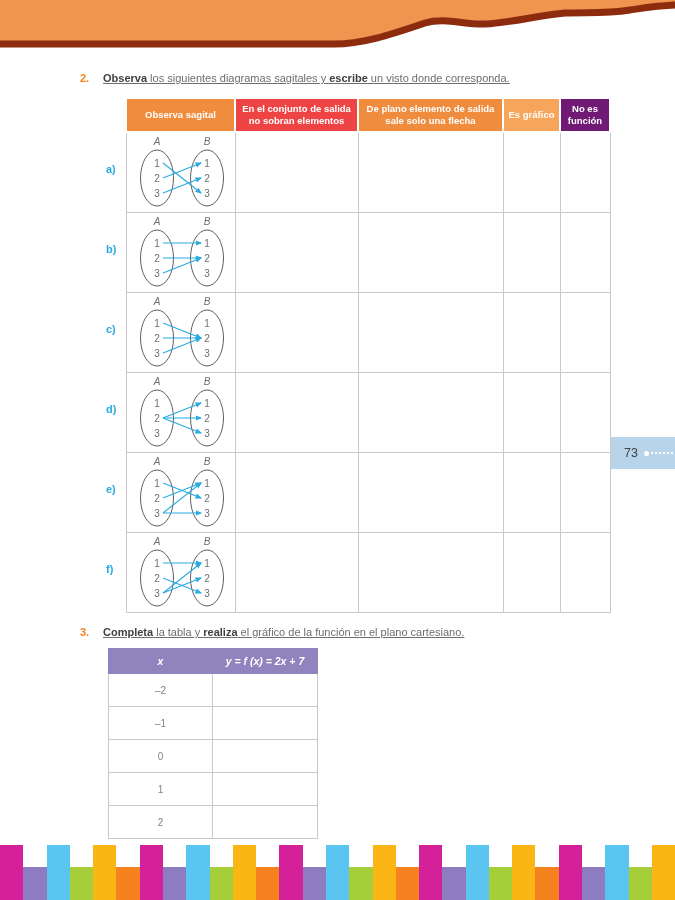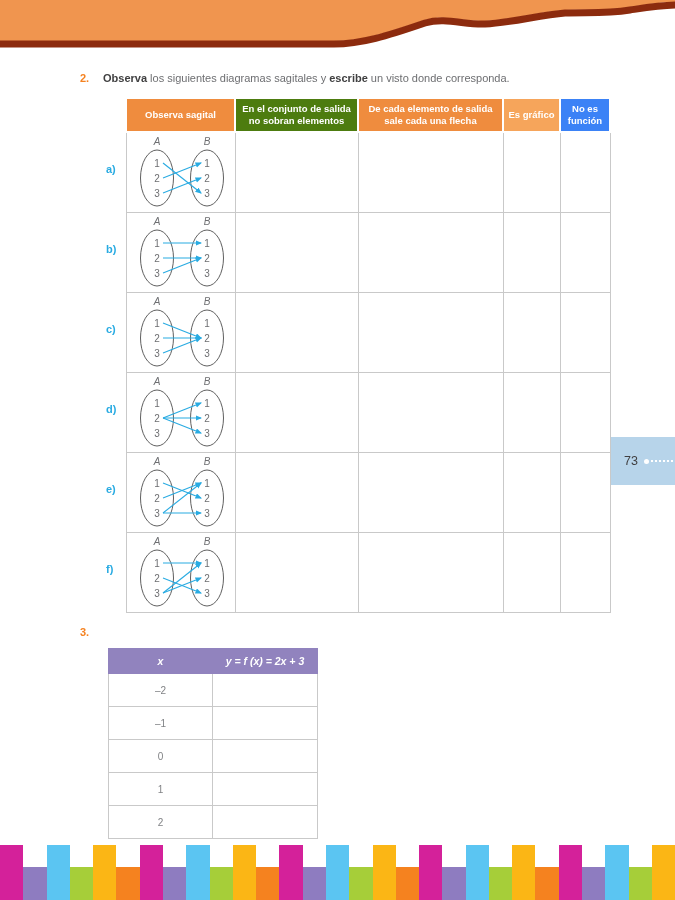--- a/index.html
+++ b/index.html
@@ -3,31 +3,31 @@
 <meta charset="utf-8">
 <style>
   html,body{margin:0;padding:0;background:#fff;}
   .page{position:relative;width:675px;height:900px;background:#fff;overflow:hidden;
         font-family:"Liberation Sans",sans-serif;color:#6d6e71;}
   
   .header-wave{position:absolute;top:0;left:0;}
   
   .ex-head{position:absolute;display:flex;gap:10px;font-size:11px;line-height:1.3;}
   .ex-num{font-weight:bold;color:#F58220;width:13px;flex:none;}
-  .ex-text{color:#6d6e71;}
+  .ex-text{color:#6d6e71;text-decoration:underline;}
   .ex-text b{color:#404041;}
   
   .t1{position:absolute;left:125px;top:97px;border-collapse:collapse;}
   .t1 th{border:2px solid #fff;color:#fff;font-size:9.5px;font-weight:bold;
          text-align:center;vertical-align:middle;padding:2px 3px;line-height:1.25;height:28px;}
   .t1 td{border:1px solid #c9c9c9;background:#fff;height:79px;padding:0;text-align:center;vertical-align:middle;}
   .row-label{position:absolute;font-size:11px;font-weight:bold;color:#29ABE2;width:18px;text-align:left;}
   .diagram-svg{display:block;margin:0 auto;}
   
-  .badge{position:absolute;left:611px;top:437px;width:64px;height:48px;background:#B7D4EA;
+  .badge{position:absolute;left:611px;top:437px;width:64px;height:32px;background:#B7D4EA;
          display:flex;align-items:center;}
   .badge-num{font-size:12.5px;color:#414042;margin-left:13px;}
   .badge-dot{width:5px;height:5px;border-radius:50%;background:#fff;margin-left:6px;flex:none;}
   .badge-dots{flex:1;border-top:2px dotted #fff;margin:0 2px 0 2px;}
   
   .t2{position:absolute;left:108px;top:648px;border-collapse:collapse;}
   .t2 th{background:#9183BE;color:#fff;font-size:10.5px;font-weight:bold;font-style:italic;
          height:22px;text-align:center;vertical-align:middle;border:1px solid #9183BE;}
   .t2 td{border:1px solid #c9c9c9;height:30px;text-align:center;vertical-align:middle;
          font-size:10px;color:#808285;background:#fff;}
@@ -57,24 +57,24 @@
     <colgroup>
       <col style="width:95px">
         <col style="width:123px">
         <col style="width:145px">
       <col style="width:57px">
         <col style="width:50px">
     </colgroup>
     <thead>
         <tr id="t1-head">
           <th style="background: rgb(239, 140, 62);">Observa sagital</th>
-          <th style="background: #4d7c0f;">En el conjunto de salida no sobran elementos</th>
-          <th style="background: rgb(239, 140, 62);">De cada elemento de salida sale cada una flecha</th>
+          <th style="background: #ef4444;">En el conjunto de salida no sobran elementos</th>
+          <th style="background: rgb(239, 140, 62);">De plano elemento de salida sale solo una flecha</th>
           <th style="background: rgb(246, 165, 91);">Es gráfico</th>
-          <th style="background: #3b82f6;">No es función</th>
+          <th style="background: #701a75;">No es función</th>
         </tr>
       </thead>
     <tbody id="t1-body">
         <tr>
           <td>
             <svg class="diagram-svg" width="108" height="74" viewBox="0 0 108 74">
               <text x="30" y="9" font-size="10" font-style="italic" fill="#6d6e71" text-anchor="middle">A</text>
               <text x="80" y="9" font-size="10" font-style="italic" fill="#6d6e71" text-anchor="middle">B</text>
               <ellipse cx="30" cy="42" rx="16.5" ry="28" fill="none" stroke="#4d4d4d" stroke-width="0.9"></ellipse>
               <ellipse cx="80" cy="42" rx="16.5" ry="28" fill="none" stroke="#4d4d4d" stroke-width="0.9"></ellipse>
@@ -223,31 +223,32 @@
     </div>
 
   <div class="badge">
     <span class="badge-num">73</span>
     <span class="badge-dot"></span>
     <span class="badge-dots"></span>
   </div>
 
   <div class="ex-head" style="left:80px;top:625px;width:540px;">
     <span class="ex-num">3.</span>
+    <span class="ex-text" id="ex3-instruction"><b>Completa</b><span> la tabla y </span><b>realiza</b><span> el gráfico de la función en el plano cartesiano.</span></span>
   </div>
 
   <table class="t2">
     <colgroup>
         <col style="width:104px">
         <col style="width:105px">
       </colgroup>
     <thead>
         <tr id="t2-head">
           <th>x</th>
-          <th>y = f (x) = 2x + 3</th>
+          <th>y = f (x) = 2x + 7</th>
         </tr>
       </thead>
     <tbody id="t2-body">
         <tr>
           <td>–2</td>
           <td></td>
         </tr>
         <tr>
           <td>–1</td>
           <td></td>

